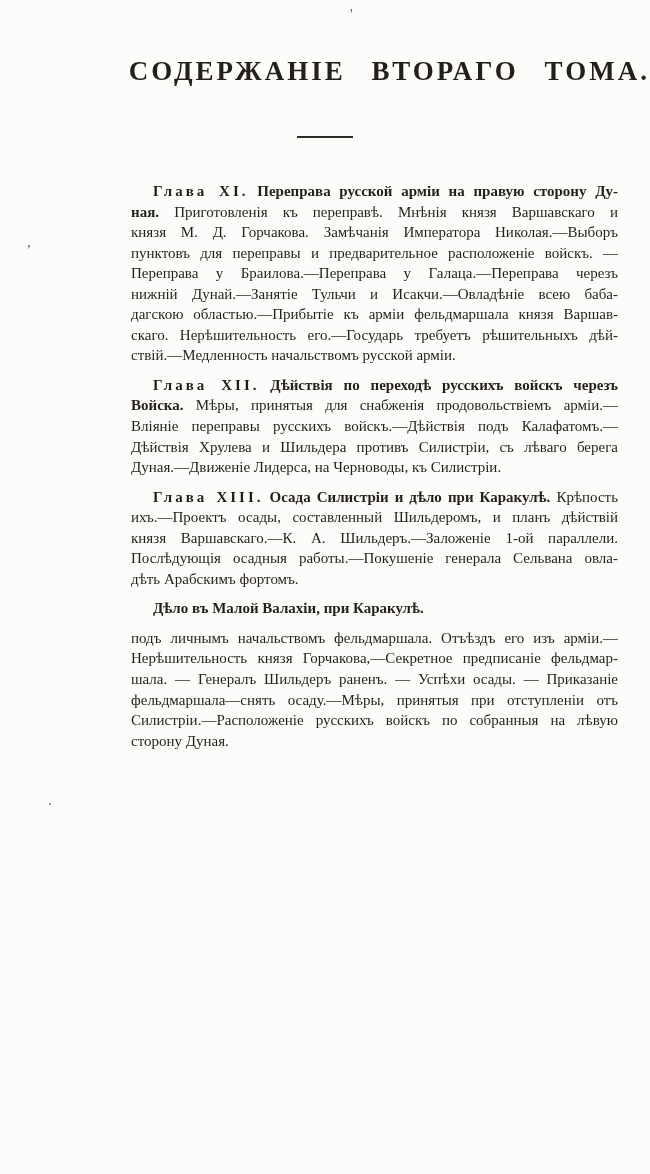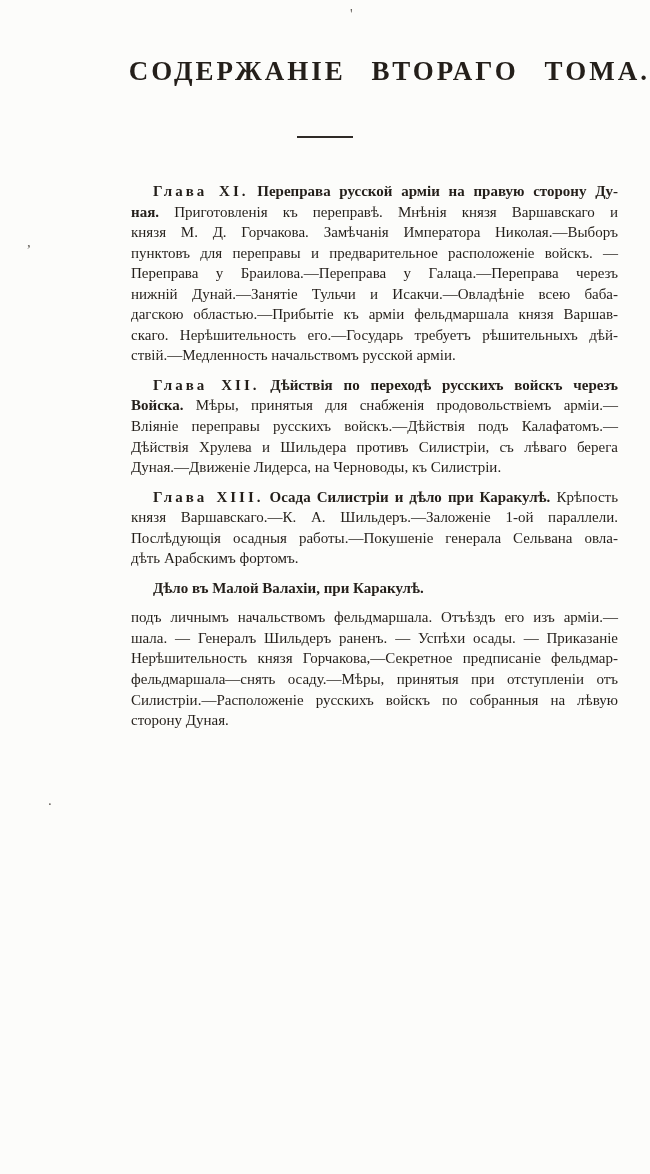--- a/index.html
+++ b/index.html
@@ -91,29 +91,30 @@
       </div>
       <div class="paragraph">
         <div class="pline first"><span class="seg-label">Глава XII.</span><span class="seg-bold"> Дѣйствія по переходѣ русскихъ войскъ черезъ</span></div>
         <div class="pline"><span class="seg-bold">Войска.</span><span class="seg-normal"> Мѣры, принятыя для снабженія продовольствіемъ арміи.—</span></div>
         <div class="pline"><span class="seg-normal">Вліяніе переправы русскихъ войскъ.—Дѣйствія подъ Калафатомъ.—</span></div>
         <div class="pline"><span class="seg-normal">Дѣйствія Хрулева и Шильдера противъ Силистріи, съ лѣваго берега</span></div>
         <div class="pline last"><span class="seg-normal">Дуная.—Движеніе Лидерса, на Черноводы, къ Силистріи.</span></div>
       </div>
       <div class="paragraph">
         <div class="pline first"><span class="seg-label">Глава XIII.</span><span class="seg-bold"> Осада Силистріи и дѣло при Каракулѣ.</span><span class="seg-normal"> Крѣпость</span></div>
+        <div class="pline"><span class="seg-normal">ихъ.—Проектъ осады, составленный Шильдеромъ, и планъ дѣйствій</span></div>
         <div class="pline"><span class="seg-normal">князя Варшавскаго.—К. А. Шильдеръ.—Заложеніе 1-ой параллели.</span></div>
         <div class="pline"><span class="seg-normal">Послѣдующія осадныя работы.—Покушеніе генерала Сельвана овла-</span></div>
         <div class="pline last"><span class="seg-normal">дѣть Арабскимъ фортомъ.</span></div>
       </div>
       <div class="paragraph">
         <div class="pline first last"><span class="seg-bold">Дѣло въ Малой Валахіи, при Каракулѣ.</span></div>
       </div>
       <div class="paragraph">
         <div class="pline"><span class="seg-normal">подъ личнымъ начальствомъ фельдмаршала. Отъѣздъ его изъ арміи.—</span></div>
+        <div class="pline"><span class="seg-normal">Нерѣшительность князя Горчакова,—Секретное предписаніе фельдмар-</span></div>
         <div class="pline"><span class="seg-normal">шала. — Генералъ Шильдеръ раненъ. — Успѣхи осады. — Приказаніе</span></div>
-        <div class="pline"><span class="seg-normal">Нерѣшительность князя Горчакова,—Секретное предписаніе фельдмар-</span></div>
         <div class="pline"><span class="seg-normal">фельдмаршала—снять осаду.—Мѣры, принятыя при отступленіи отъ</span></div>
         <div class="pline"><span class="seg-normal">Силистріи.—Расположеніе русскихъ войскъ по собранныя на лѣвую</span></div>
         <div class="pline last"><span class="seg-normal">сторону Дуная.</span></div>
       </div>
     </div>
 </div>
 
 </body></html>

